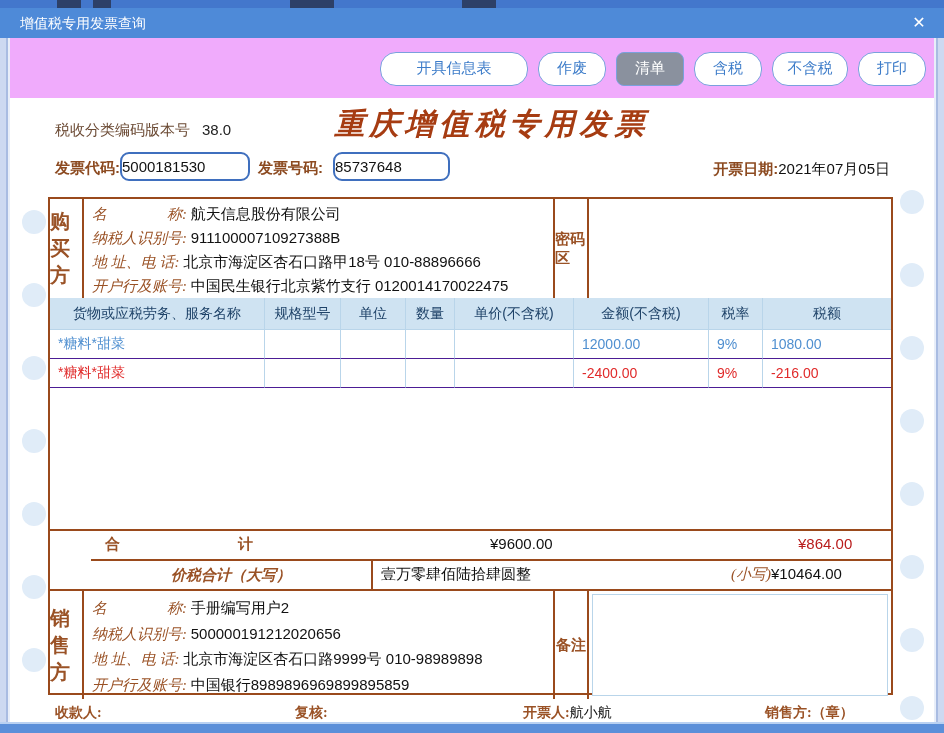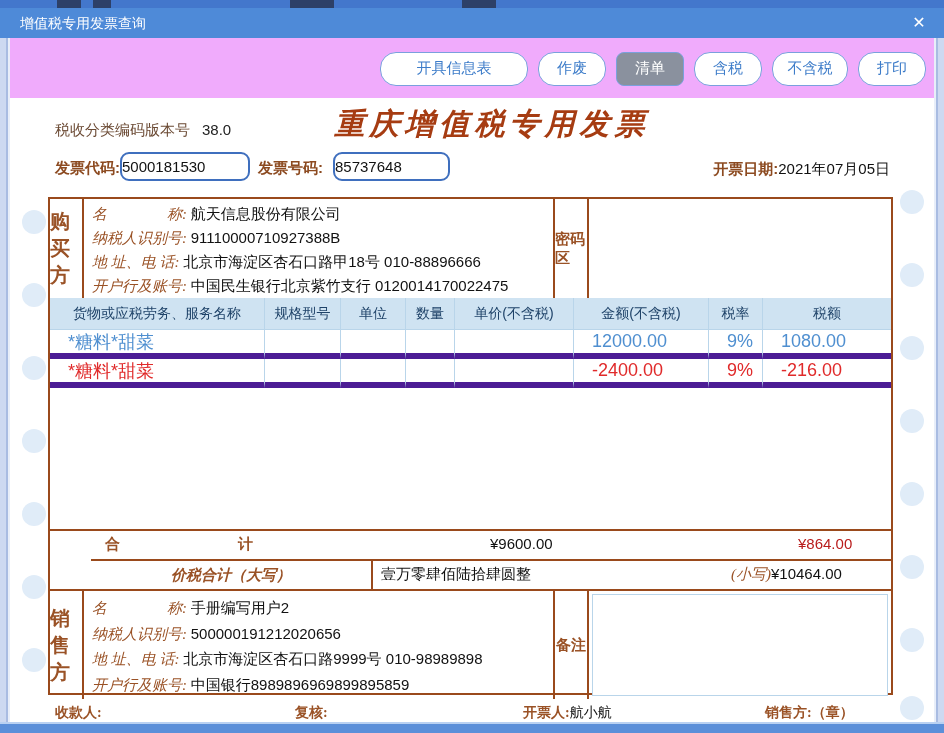--- a/index.html
+++ b/index.html
@@ -68,22 +68,22 @@
   .sec-seller{height:108px;border-top:2px solid #9a4a1c;}
   .remark-inner{margin:3px;height:calc(100% - 8px);border:1px solid #b9d5ea;background:#fff;}
 
   
   .sec-items{height:231px;}
   .items-grid{display:grid;grid-template-columns:215px 76px 65px 49px 119px 135px 54px 1fr;}
   .hcell{height:31px;background:#cfe3f2;color:#1e4268;font-size:14px;display:flex;
         align-items:center;justify-content:center;border-right:1px solid #b9d5ea;
         border-bottom:1px solid #b9d5ea;}
   .hcell:nth-child(8){border-right:none;}
-  .dcell{height:29px;font-size:18px;display:flex;align-items:center;padding-left:18px;
-        border-right:1px solid #b9d5ea;border-bottom:6px solid #4c1d95;box-sizing:border-box;}
+  .dcell{height:29px;font-size:14px;display:flex;align-items:center;padding-left:8px;
+        border-right:1px solid #b9d5ea;border-bottom:1px solid #4c1d95;box-sizing:border-box;}
   .row-pos .dcell{color:#4f8fd0;}
   .row-neg .dcell{color:#e02a2a;}
   .items-grid .dcell:nth-of-type(8n){border-right:none;}
 
   
   .sec-he{height:28px;border-top:2px solid #9a4a1c;position:relative;font-size:15px;}
   .sec-he .he,.sec-he .ji{position:absolute;top:4px;color:#9a5226;font-weight:bold;
         font-family:"Liberation Serif","DejaVu Serif",serif;}
   .sec-he .he{left:55px;} .sec-he .ji{left:188px;}
   .sec-he .amt1{position:absolute;left:440px;top:4px;color:#111;}

